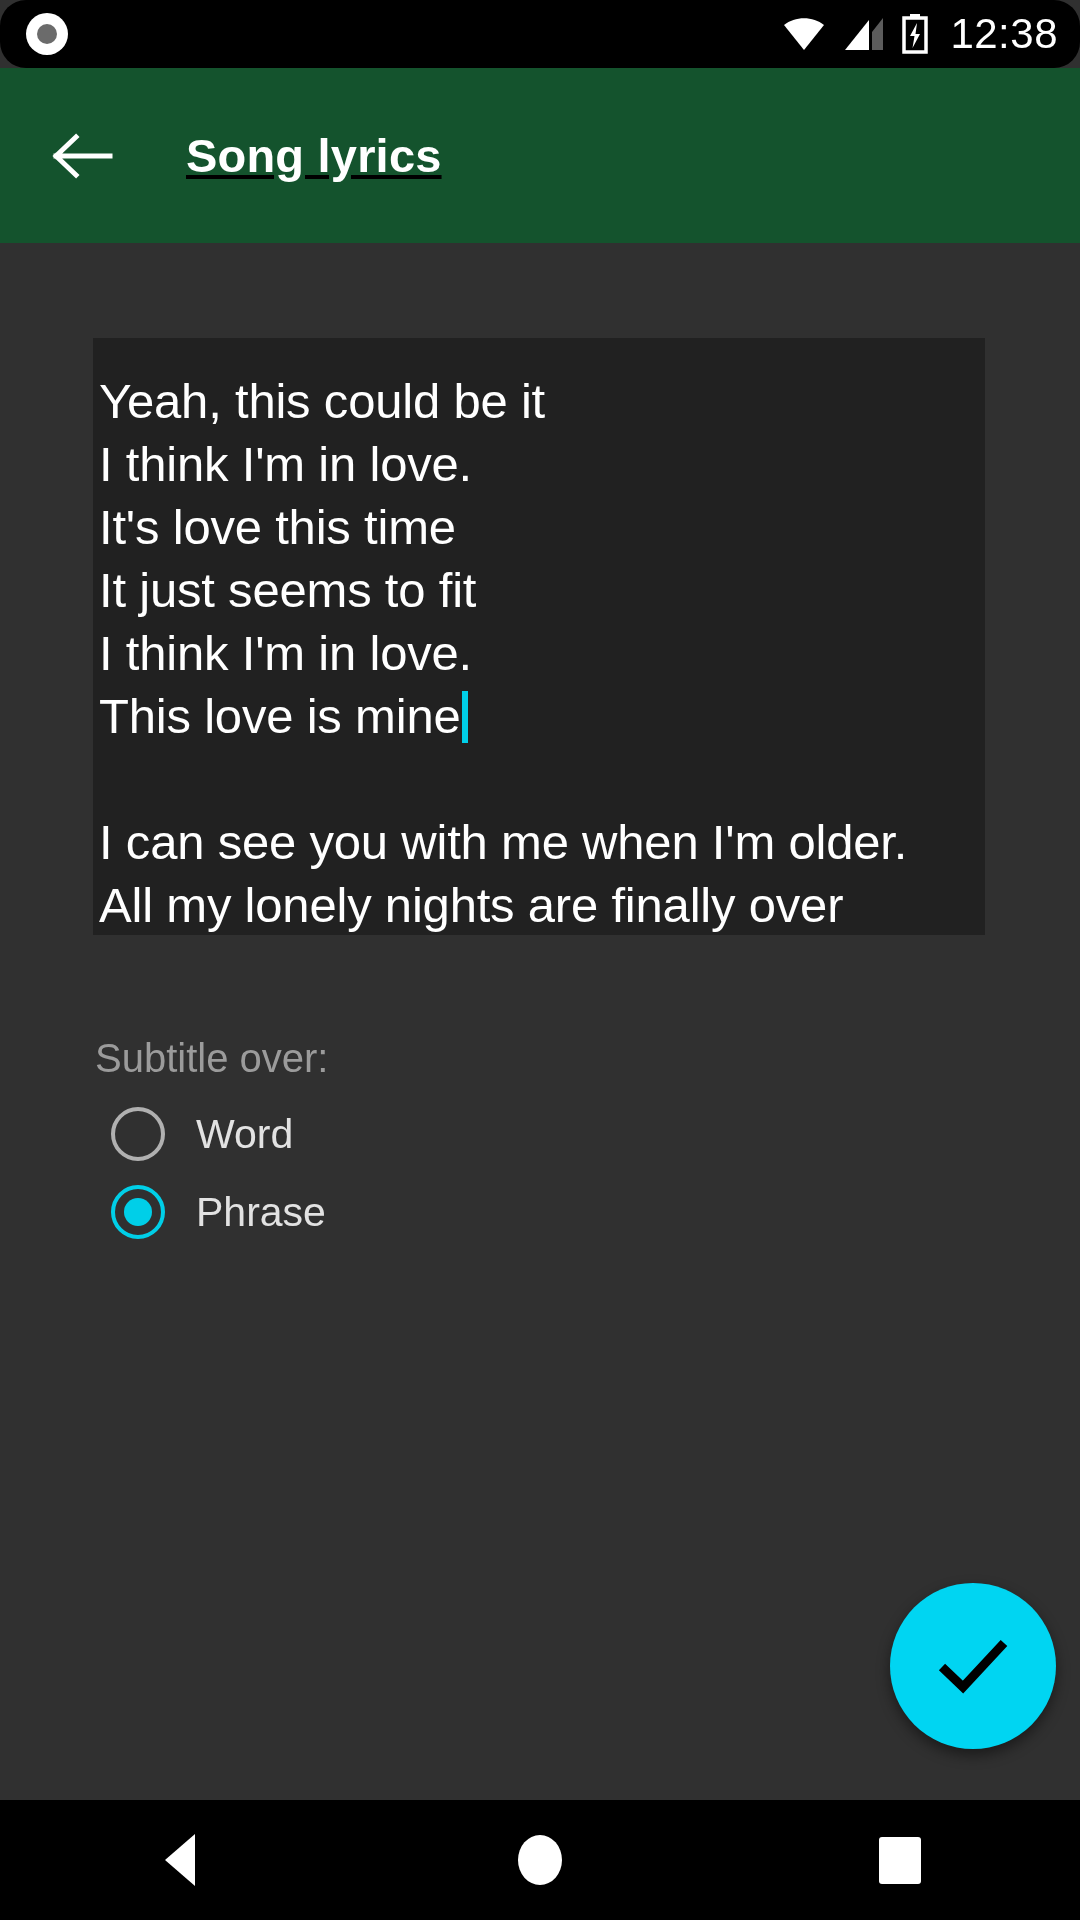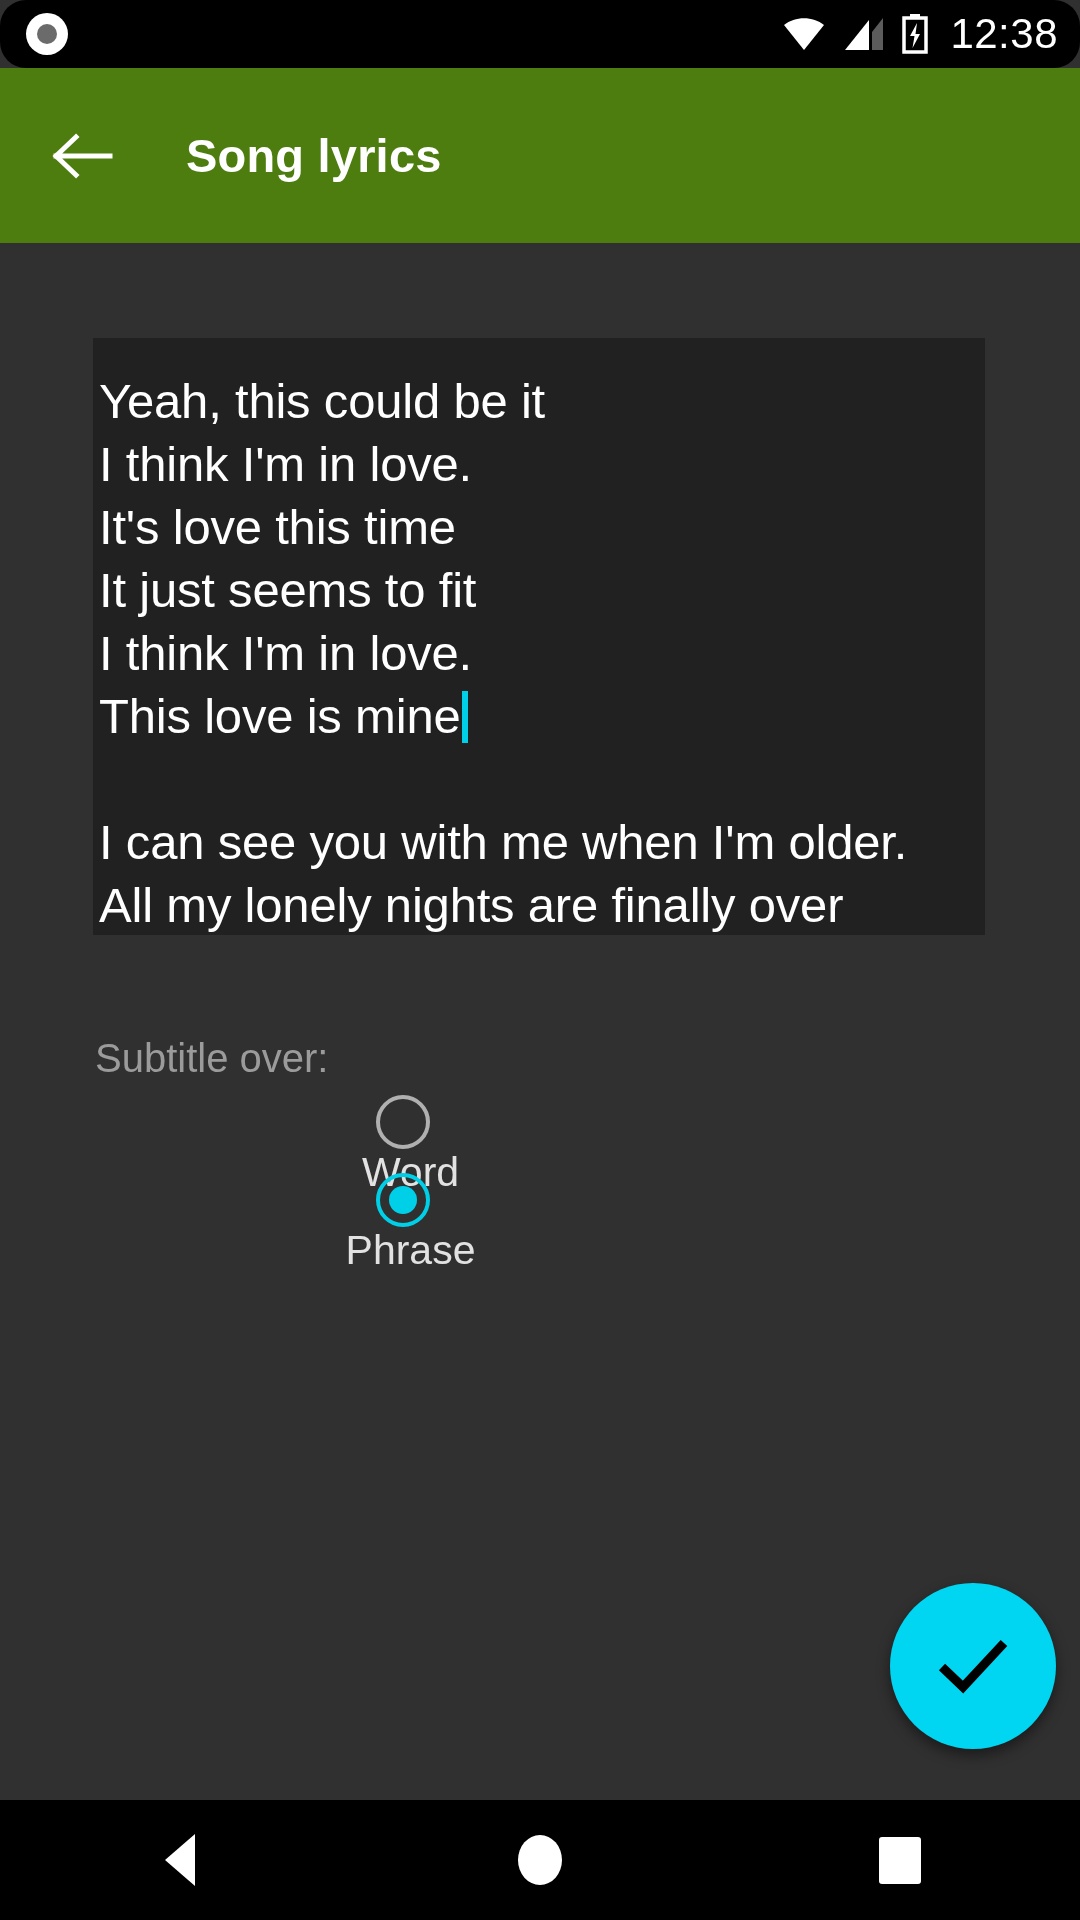--- a/index.html
+++ b/index.html
@@ -45,23 +45,24 @@
     font-weight:400;
     letter-spacing:0.5px;
     margin-left:5px;
     line-height:1;
   }
 
   
   #app-bar {
     position:absolute; top:68px; left:0;
     width:1080px; height:175px;
-    background:#4d7c0f;
+    background:#14532d;
     display:flex; align-items:center;
     padding-left:52px;
+    text-decoration:underline;
   }
   #back-button {
     width:62px; height:62px;
     display:flex; align-items:center; justify-content:center;
     cursor:pointer;
   }
   #app-title {
     color:#ffffff;
     font-size:47px;
     font-weight:bold;
@@ -105,21 +106,20 @@
   }
   #radio-group {
     position:absolute;
     left:95px; top:1095px;
     width:600px;
   }
   .radio-row {
     display:flex; align-items:center;
     height:78px;
     cursor:pointer;
-    flex-direction:column;
   }
   .radio-circle {
     width:54px; height:54px;
     border-radius:50%;
     border:4px solid #b0b0b0;
     margin-left:16px;
     flex:0 0 auto;
     display:flex; align-items:center; justify-content:center;
     background:transparent;
   }

